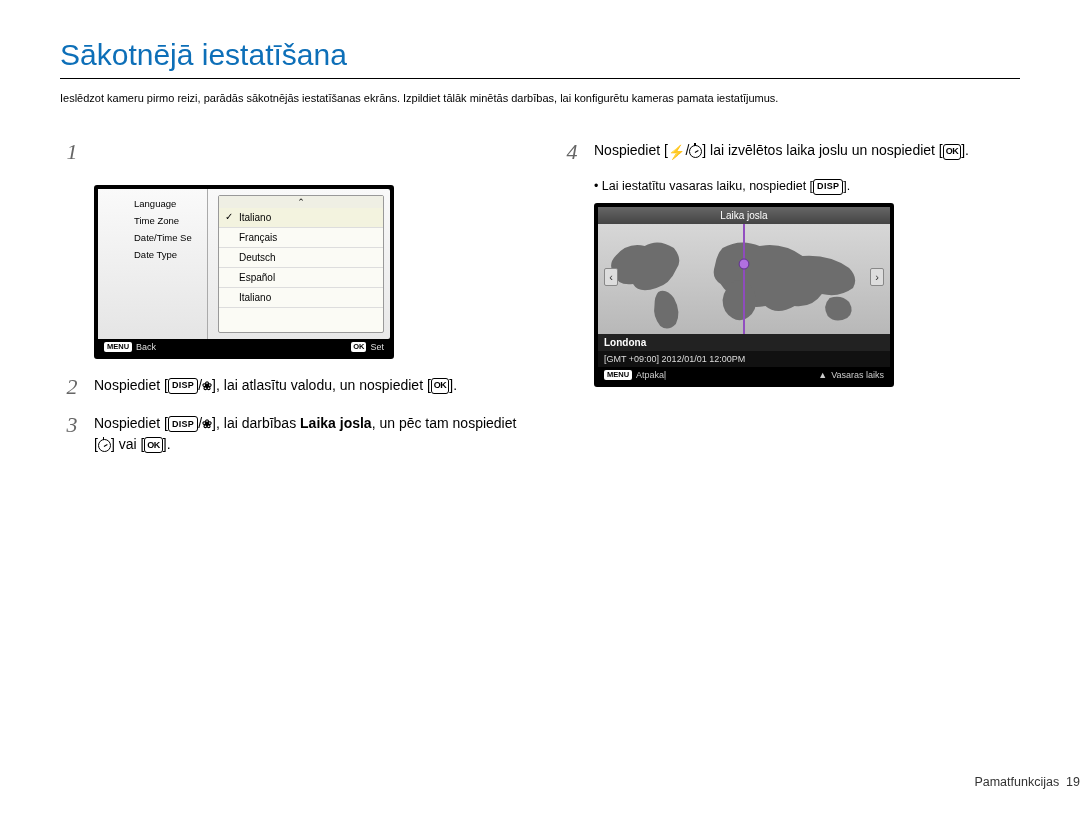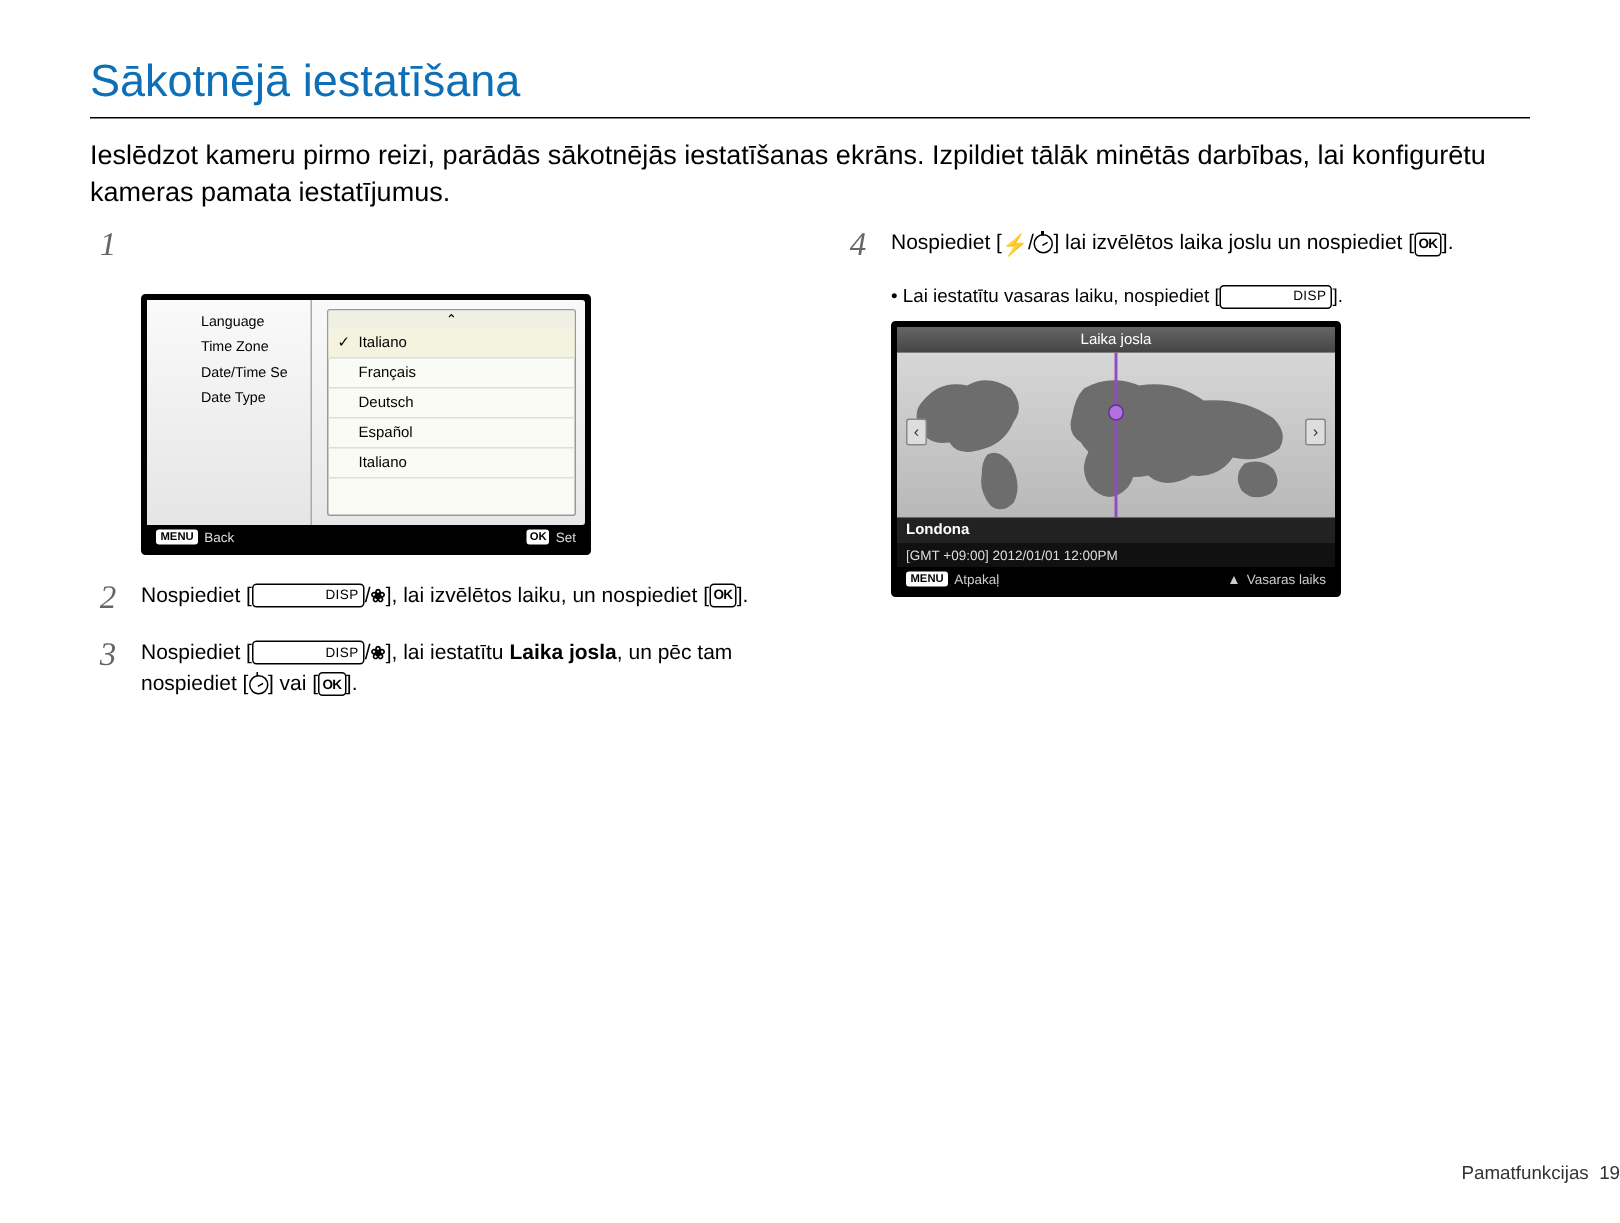--- a/index.html
+++ b/index.html
@@ -1,33 +1,33 @@
 <!DOCTYPE html>
 <html><head>
 <meta charset="utf-8">
 <style>
   * { margin:0; padding:0; box-sizing:border-box; }
   body { background:#fff; font-family: Arial, Helvetica, sans-serif; color:#000; width:1080px; height:815px; position:relative; }
   .page { padding:38px 60px 0 60px; }
   h1.title { color:#0d6fb8; font-weight:normal; font-size:30px; margin-bottom:6px; }
   hr.rule { border:none; border-top:1px solid #000; margin-bottom:12px; }
-  p.intro { font-size:18px; line-height:1.4; margin-bottom:10px; }
+  p.intro { font-size:11px; line-height:1.4; margin-bottom:34px; }
   .columns { display:flex; gap:40px; }
   .col { flex:1; }
   .step { display:flex; gap:10px; margin-bottom:14px; }
   .step-num { font-style:italic; font-family: "Times New Roman", serif; font-size:22px; color:#666; min-width:24px; text-align:center; line-height:1.1; }
   .step-text { font-size:14px; line-height:1.5; }
   .icon-box { display:inline-flex; align-items:center; justify-content:center; border:1px solid #000; border-radius:3px; padding:0 3px; height:16px; min-width:18px; font-size:10px; vertical-align:middle; line-height:1; font-weight:bold; background:#fff; }
   .icon-box.ok { font-family: Arial; letter-spacing:-0.5px; font-size:9px; padding:0 2px;}
   .icon-timer { display:inline-block; width:13px; height:13px; border:1.3px solid #000; border-radius:50%; position:relative; vertical-align:middle;}
   .icon-timer::before { content:""; position:absolute; top:-3px; left:4px; width:1.3px; height:3px; background:#000; }
   .icon-timer::after { content:""; position:absolute; top:6px; left:5px; width:4px; height:1.3px; background:#000; transform:rotate(-30deg); transform-origin:left center;}
   .icon-flash { display:inline-block; font-size:14px; line-height:1; vertical-align:middle; font-weight:bold;}
   .icon-macro { display:inline-block; font-size:12px; line-height:1; vertical-align:middle; font-weight:bold;}
-  .disp { font-size:9px; font-weight:normal; letter-spacing:0.3px;margin-left:45px; }
+  .disp { font-size:9px; font-weight:bold; letter-spacing:0.3px; }
   b.lbl { font-weight:bold; }
 
   
   .device { display:inline-block; border:2px solid #000; border-radius:3px; background:#000; padding:2px; margin-top:6px; margin-left:34px; width:300px;}
   .dev-inner { background:linear-gradient(#f9f9f9,#e8e8e8); position:relative; height:150px; border-radius:2px; }
   .dev-left { position:absolute; left:0; top:0; bottom:0; width:110px; background:linear-gradient(#fafafa,#e5e5e5); border-right:1px solid #aaa; padding:6px 0 0 36px; font-size:9.5px; color:#000;}
   .dev-left-item { padding:3px 0; }
   .gear-dot { position:absolute; left:12px; top:86px; width:14px; height:14px; background:#333; border-radius:50%; display:flex; align-items:center; justify-content:center; color:#fff; font-size:10px;}
   .arc { position:absolute; left:2px; top:4px; width:28px; height:140px; border-left:1px solid #c33; border-radius:50%/60%; opacity:.7;}
   .arc .d1 { position:absolute; top:4px; left:14px; width:5px; height:5px; background:#fff; border:1px solid #999; border-radius:50%;}
@@ -104,31 +104,31 @@
           <span>Set</span>
         </div>
       </div>
 
       
       <div class="step" style="margin-top:16px">
         <div class="step-num">2</div>
         <div class="step-text">
           <span>Nospiediet [</span><span class="icon-box">
               <span class="disp">DISP</span>
-            </span>/<span class="icon-macro">❀</span><span>], lai izvēlētos laiku, un nospiediet [</span><span class="icon-box ok">OK</span><span>].</span>
+            </span>/<span class="icon-macro">❀</span><span>], lai atlasītu valodu, un nospiediet [</span><span class="icon-box ok">OK</span><span>].</span>
         </div>
       </div>
 
       
       <div class="step">
         <div class="step-num">3</div>
         <div class="step-text">
           <span>Nospiediet [</span><span class="icon-box">
               <span class="disp">DISP</span>
-            </span>/<span class="icon-macro">❀</span><span>], lai iestatītu </span><b class="lbl">Laika josla</b><span>, un pēc tam nospiediet [</span><span class="icon-timer"></span><span>] vai [</span><span class="icon-box ok">OK</span><span>].</span>
+            </span>/<span class="icon-macro">❀</span><span>], lai darbības </span><b class="lbl">Laika josla</b><span>, un pēc tam nospiediet [</span><span class="icon-timer"></span><span>] vai [</span><span class="icon-box ok">OK</span><span>].</span>
         </div>
       </div>
     </div>
 
     <div class="col">
       <div class="step">
         <div class="step-num">4</div>
         <div class="step-text">
           <span>Nospiediet [</span><span class="icon-flash">⚡</span>/<span class="icon-timer"></span><span>] lai izvēlētos laika joslu un nospiediet [</span><span class="icon-box ok">OK</span><span>].</span>
         </div>

